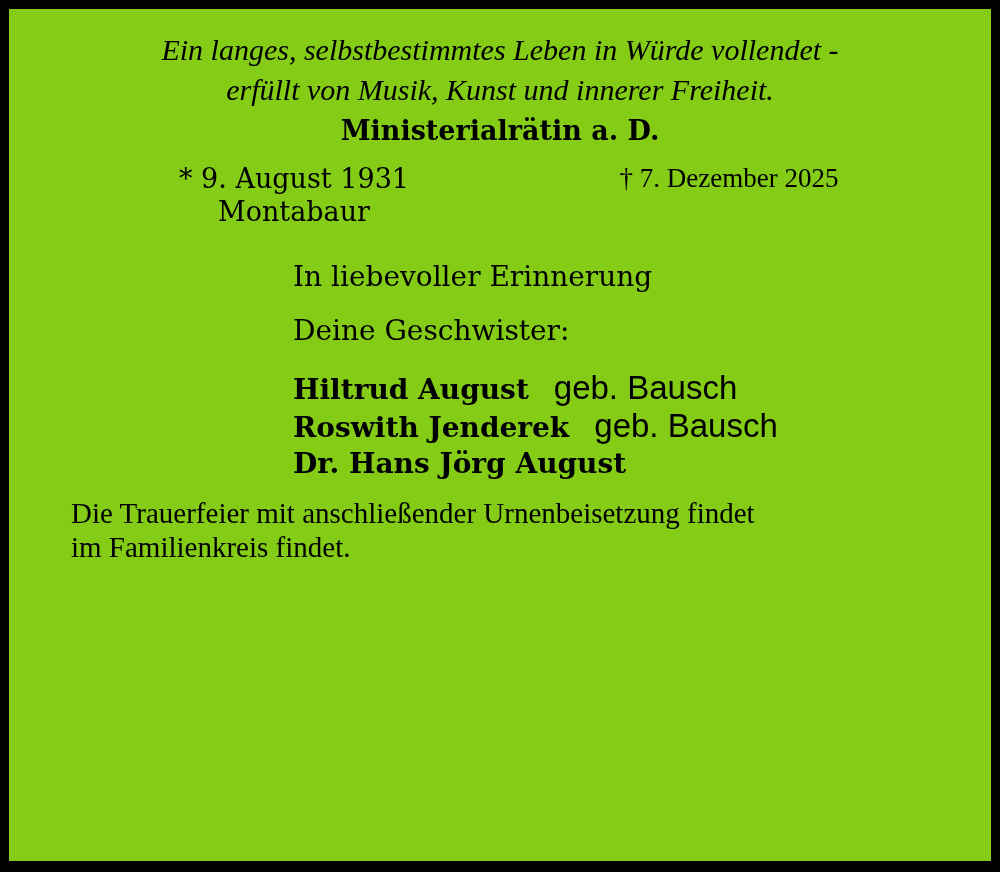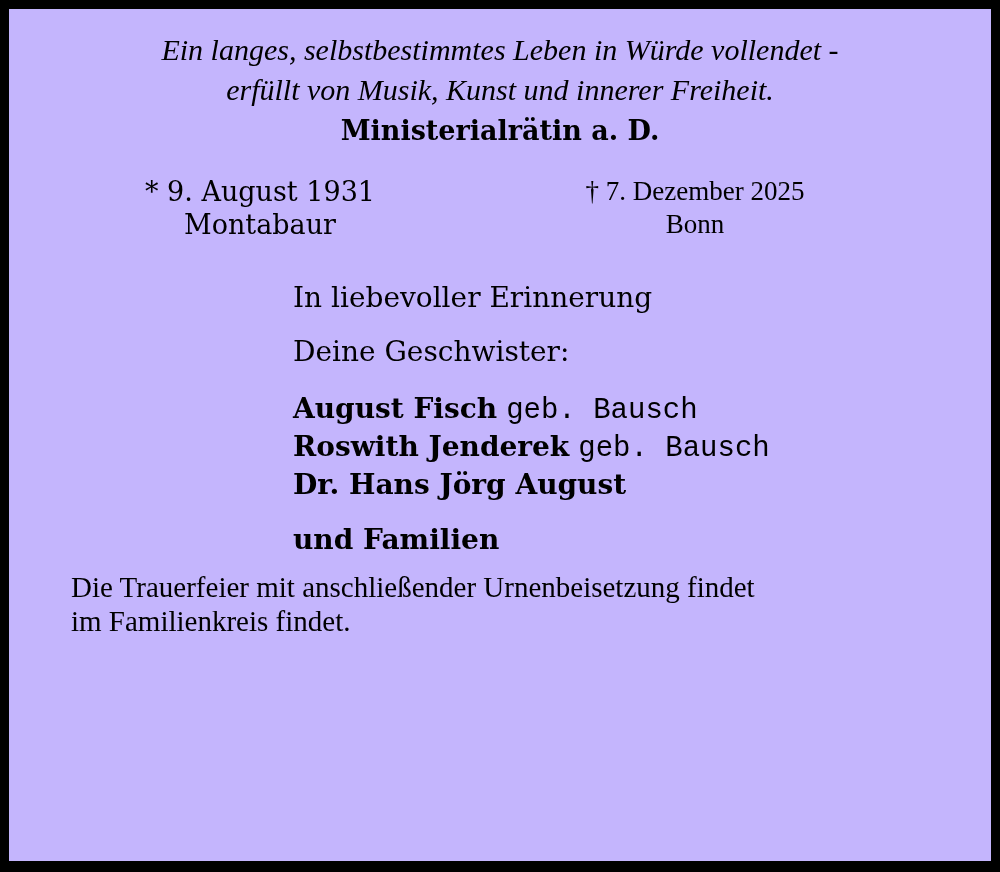--- a/index.html
+++ b/index.html
@@ -6,21 +6,21 @@
     margin: 0;
     padding: 0;
     background: #ffffff;
   }
   .frame {
     width: 1000px;
     height: 872px;
     box-sizing: border-box;
     border: 9px solid #000000;
     border-bottom-width: 11px;
-    background: #c4b5fd;
+    background: #84cc16;
     overflow: hidden;
     color: #000000;
     font-family: "DejaVu Serif", serif;
   }
   
   .epitaph {
     margin-top: 21px;
     text-align: center;
     font-family: "Liberation Serif", serif;
     font-style: italic;
@@ -40,48 +40,49 @@
   .job-title {
     margin-top: 5px;
     text-align: center;
     font-weight: bold;
     font-size: 27px;
     line-height: 32px;
   }
   
   .dates {
     display: flex;
-    margin-top: 28px;
+    margin-top: 15px;
     font-size: 27px;
     line-height: 33px;
+    padding-left: 34px;
   }
   .date-col-birth {
     width: 380px;
     margin-left: 61px;
     text-align: center;
   }
   .date-col-death {
     width: 380px;
     margin-left: 55px;
     text-align: center;
     font-family: Liberation Serif, serif;
   }
   
   .mid {
     margin-left: 284px;
     font-size: 28px;
   }
-  .remembrance { margin-top: 40px; line-height: 33px; }
+  .remembrance { margin-top: 32px; line-height: 33px; }
   .mourners-intro { margin-top: 21px; line-height: 33px; }
   .mourners { margin-top: 23px; line-height: 36px; }
   .mourner-name { font-weight: bold; }
   .mourner-suffix {
-    font-family: Liberation Mono, monospace;
-    font-size: 29px;
-    margin-left: 9px;
+    font-family: Liberation Sans, sans-serif;
+    font-size: 33px;
+    margin-left: 25px;
   }
   .families {
     margin-top: 20px;
     font-weight: bold;
     line-height: 33px;
   }
   
   .bottom {
     margin-left: 62px;
     margin-right: 40px;
@@ -104,33 +105,31 @@
 
   <div class="job-title">Ministerialrätin a. D.</div>
 
   <div class="dates">
     <div class="date-col-birth">
       <div><span>*</span> <span>9. August 1931</span></div>
       <div>Montabaur</div>
     </div>
     <div class="date-col-death">
       <div><span>†</span> <span>7. Dezember 2025</span></div>
-      <div>Bonn</div>
     </div>
   </div>
 
   <div class="mid">
     <div class="remembrance">In liebevoller Erinnerung</div>
     <div class="mourners-intro">Deine Geschwister:</div>
     <div class="mourners">
-      <div><span class="mourner-name">August Fisch</span><span class="mourner-suffix">geb. Bausch</span></div>
+      <div><span class="mourner-name">Hiltrud August</span><span class="mourner-suffix">geb. Bausch</span></div>
       <div><span class="mourner-name">Roswith Jenderek</span><span class="mourner-suffix">geb. Bausch</span></div>
       <div><span class="mourner-name">Dr. Hans Jörg August</span></div>
     </div>
-    <div class="families">und Familien</div>
   </div>
 
   <div class="bottom">
     <div class="ceremony">
       <div>Die Trauerfeier mit anschließender Urnenbeisetzung findet</div>
       <div>im Familienkreis findet.</div>
     </div>
   </div>
 
 </div>

